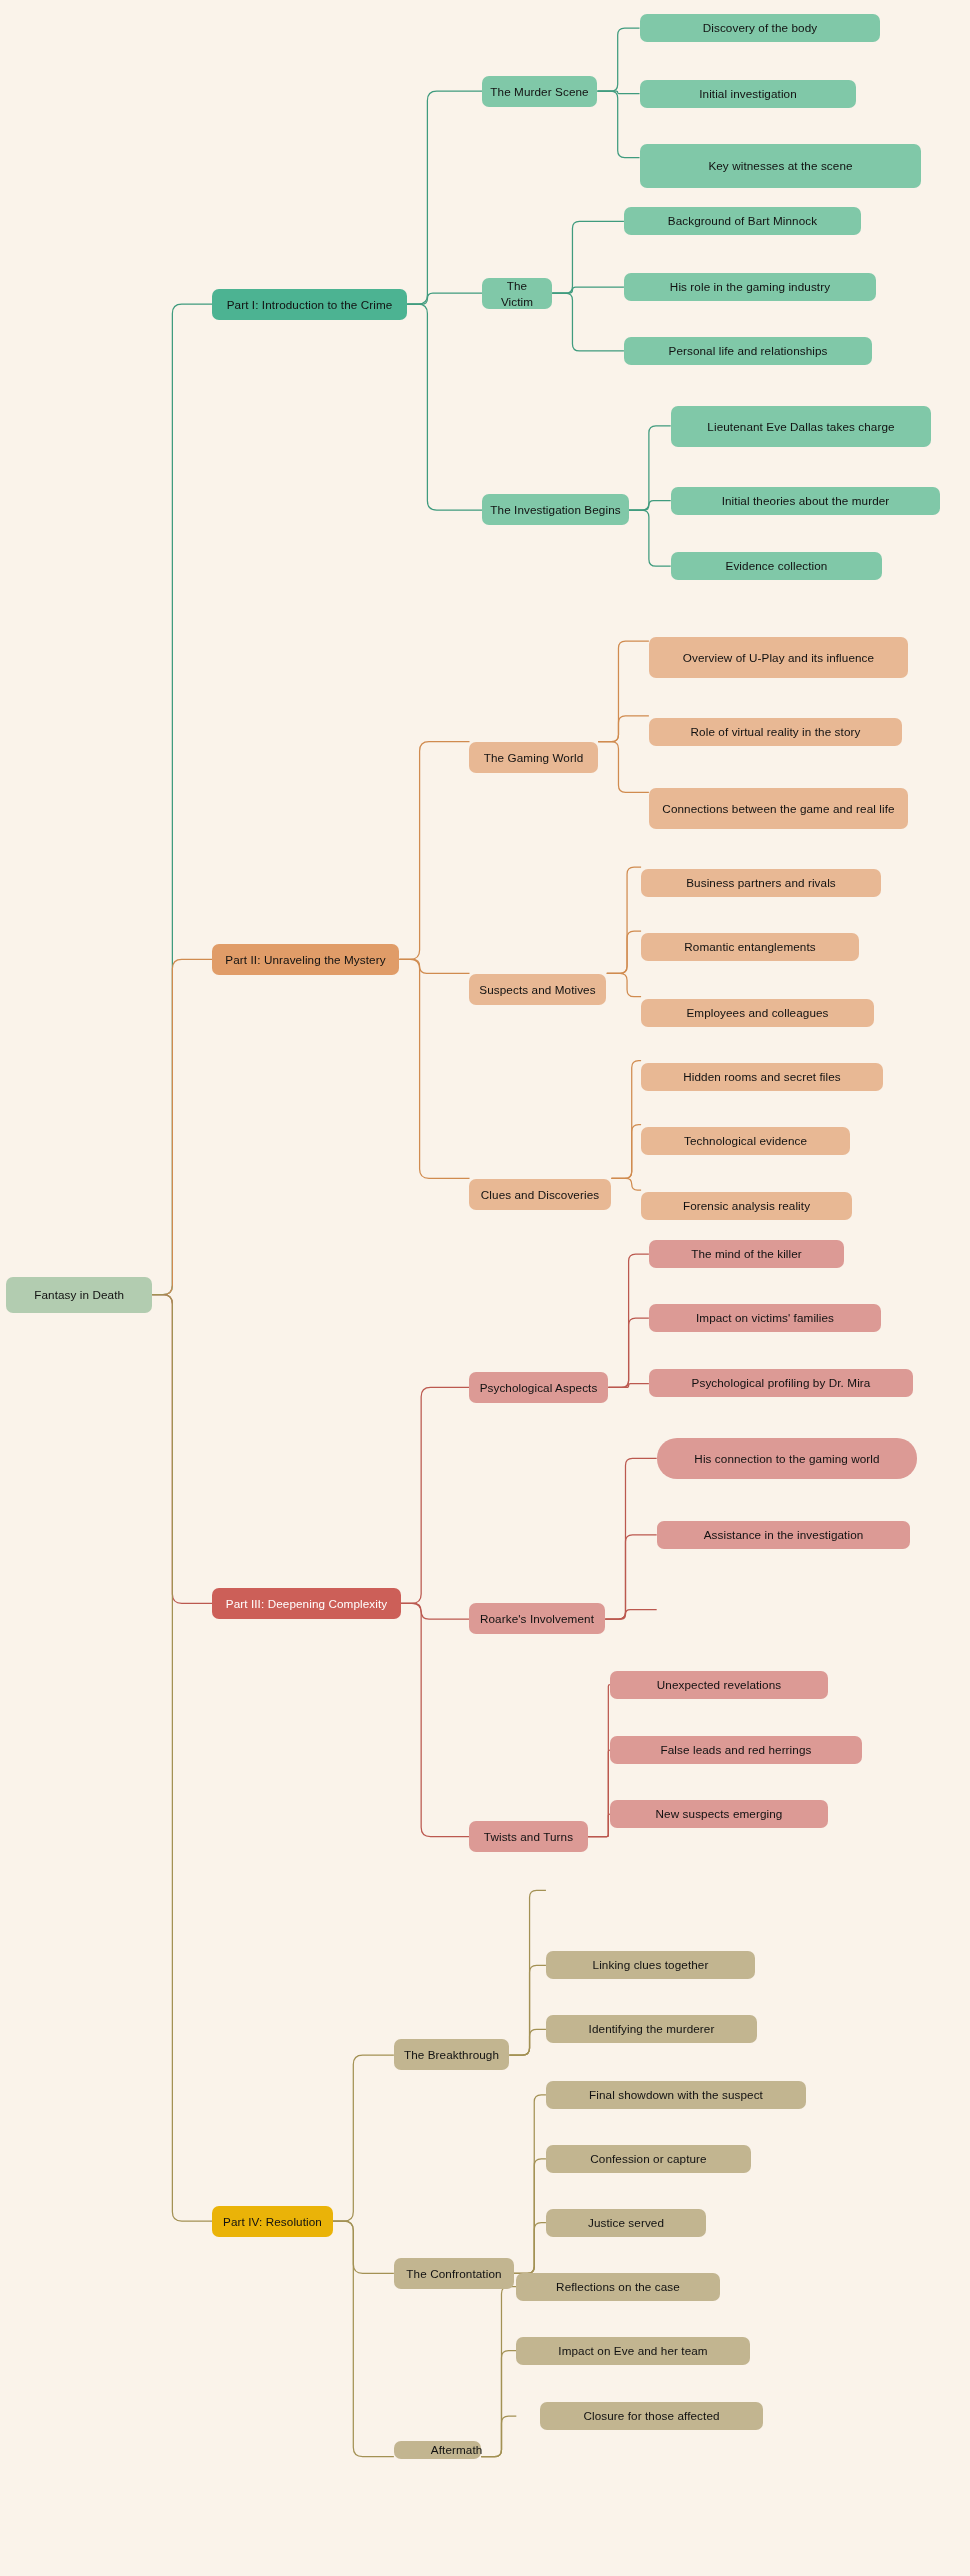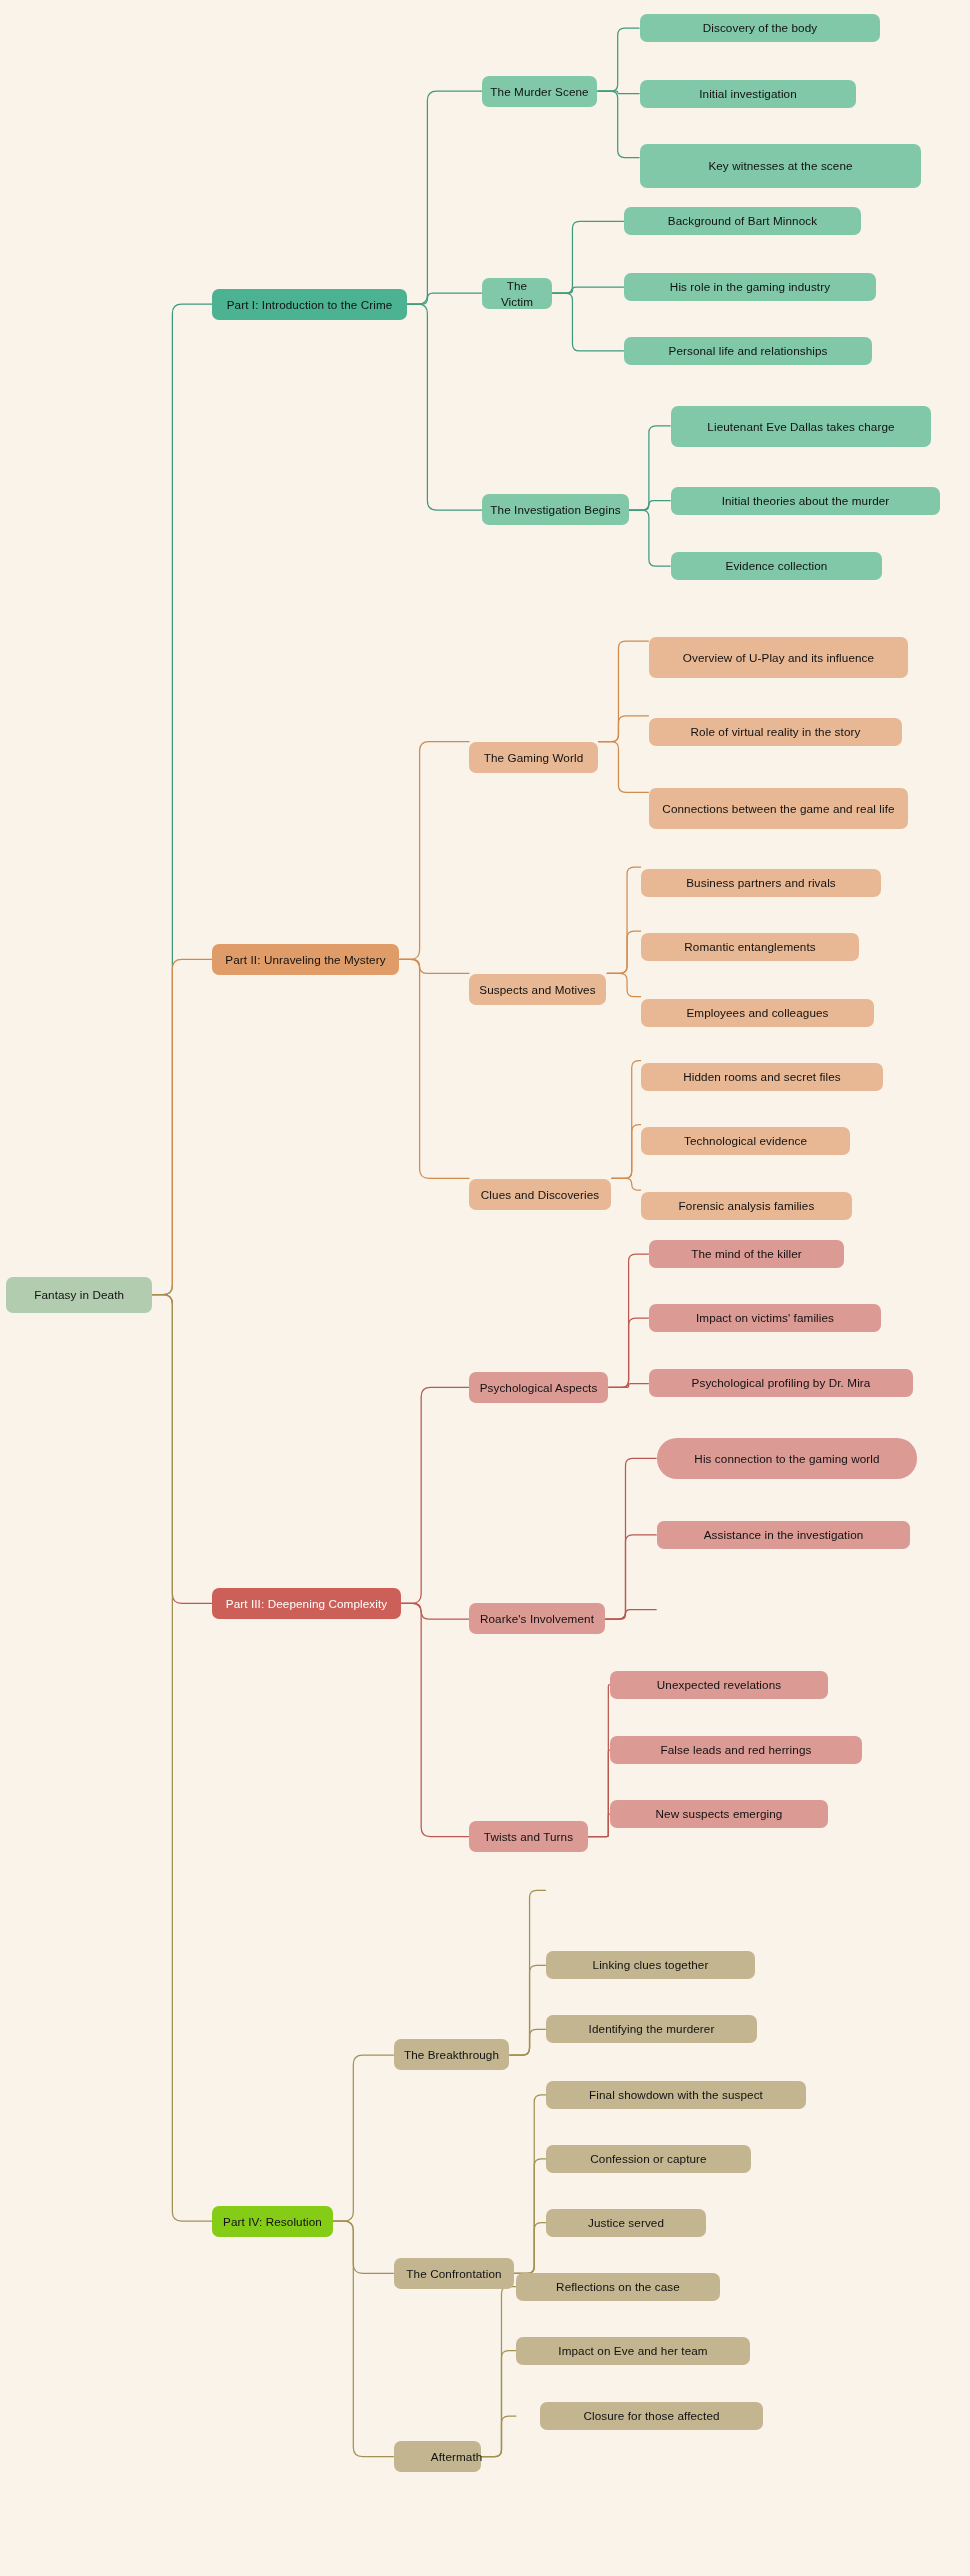--- a/index.html
+++ b/index.html
@@ -36,21 +36,21 @@
     padding: 3.1px 7.8px;
     font-size: 11.7px;
     line-height: 1.32;
     color: #111111;
     letter-spacing: 0.1px;
   }
   .node.root      { background: #b2ccb0; }
   .node.l1-green  { background: #4cb392; }
   .node.l1-orange { background: #e09c68; }
   .node.l1-red    { background: #cc5f58; color: #ffffff; }
-  .node.l1-olive  { background: #84cc16; text-align: right; }
+  .node.l1-olive  { background: #eab308; text-align: right; }
   .node.green     { background: #80c8a8; }
   .node.orange    { background: #e8b894; margin-top: 16px; }
   .node.red       { background: #dc9a95; }
   .node.olive     { background: #c2b590; }
 </style>
 </head>
 <body>
 
 <div id="canvas">
   <svg id="edges" viewBox="0 0 1245 3303" xmlns="http://www.w3.org/2000/svg">
@@ -126,39 +126,39 @@
     <div class="node orange" style="left: 649px; top: 621px; width: 259px; height: 41px;">Overview of U-Play and its influence</div>
     <div class="node orange" style="left: 649px; top: 702px; width: 253px; height: 28px;">Role of virtual reality in the story</div>
     <div class="node orange" style="left: 649px; top: 772px; width: 259px; height: 41px;">Connections between the game and real life</div>
     <div class="node orange" style="left: 469px; top: 958px; width: 137px; height: 31px;">Suspects and Motives</div>
     <div class="node orange" style="left: 641px; top: 853px; width: 240px; height: 28px;">Business partners and rivals</div>
     <div class="node orange" style="left: 641px; top: 917px; width: 218px; height: 28px;">Romantic entanglements</div>
     <div class="node orange" style="left: 641px; top: 983px; width: 233px; height: 28px;">Employees and colleagues</div>
     <div class="node orange" style="left: 469px; top: 1163px; width: 142px; height: 31px;">Clues and Discoveries</div>
     <div class="node orange" style="left: 641px; top: 1047px; width: 242px; height: 28px;">Hidden rooms and secret files</div>
     <div class="node orange" style="left: 641px; top: 1111px; width: 209px; height: 28px;">Technological evidence</div>
-    <div class="node orange" style="left: 641px; top: 1176px; width: 211px; height: 28px;">Forensic analysis families</div>
+    <div class="node orange" style="left: 641px; top: 1176px; width: 211px; height: 28px;">Forensic analysis reality</div>
     <div class="node l1-red" style="left: 212px; top: 1588px; width: 189px; height: 31px;">Part III: Deepening Complexity</div>
     <div class="node red" style="left: 469px; top: 1372px; width: 139px; height: 31px;">Psychological Aspects</div>
     <div class="node red" style="left: 649px; top: 1240px; width: 195px; height: 28px;">The mind of the killer</div>
     <div class="node red" style="left: 649px; top: 1304px; width: 232px; height: 28px;">Impact on victims' families</div>
     <div class="node red" style="left: 649px; top: 1369px; width: 264px; height: 28px;">Psychological profiling by Dr. Mira</div>
     <div class="node red" style="left: 469px; top: 1603px; width: 136px; height: 31px;">Roarke's Involvement</div>
     <div class="node red" style="left: 657px; top: 1438px; width: 260px; height: 41px; border-radius: 20px;">His connection to the gaming world</div>
     <div class="node red" style="left: 657px; top: 1521px; width: 253px; height: 28px;">Assistance in the investigation</div>
     <div class="node red" style="left: 469px; top: 1821px; width: 119px; height: 31px;">Twists and Turns</div>
     <div class="node red" style="left: 610px; top: 1671px; width: 218px; height: 28px;">Unexpected revelations</div>
     <div class="node red" style="left: 610px; top: 1736px; width: 252px; height: 28px;">False leads and red herrings</div>
     <div class="node red" style="left: 610px; top: 1800px; width: 218px; height: 28px;">New suspects emerging</div>
     <div class="node l1-olive" style="left: 212px; top: 2206px; width: 121px; height: 31px;">Part IV: Resolution</div>
     <div class="node olive" style="left: 394px; top: 2039px; width: 115px; height: 31px;">The Breakthrough</div>
     <div class="node olive" style="left: 546px; top: 1951px; width: 209px; height: 28px;">Linking clues together</div>
     <div class="node olive" style="left: 546px; top: 2015px; width: 211px; height: 28px;">Identifying the murderer</div>
     <div class="node olive" style="left: 394px; top: 2258px; width: 120px; height: 31px;">The Confrontation</div>
     <div class="node olive" style="left: 546px; top: 2081px; width: 260px; height: 28px;">Final showdown with the suspect</div>
     <div class="node olive" style="left: 546px; top: 2145px; width: 205px; height: 28px;">Confession or capture</div>
     <div class="node olive" style="left: 546px; top: 2209px; width: 160px; height: 28px;">Justice served</div>
-    <div class="node olive" style="left: 394px; top: 2441px; width: 87px; height: 31px; padding-left: 46px;">Aftermath</div>
+    <div class="node olive" style="left: 394px; top: 2441px; width: 87px; height: 18px; padding-left: 46px;">Aftermath</div>
     <div class="node olive" style="left: 516px; top: 2273px; width: 204px; height: 28px;">Reflections on the case</div>
     <div class="node olive" style="left: 516px; top: 2337px; width: 234px; height: 28px;">Impact on Eve and her team</div>
     <div class="node olive" style="left: 540px; top: 2402px; width: 223px; height: 28px;">Closure for those affected</div>
   </div>
 
 
 </body></html>

